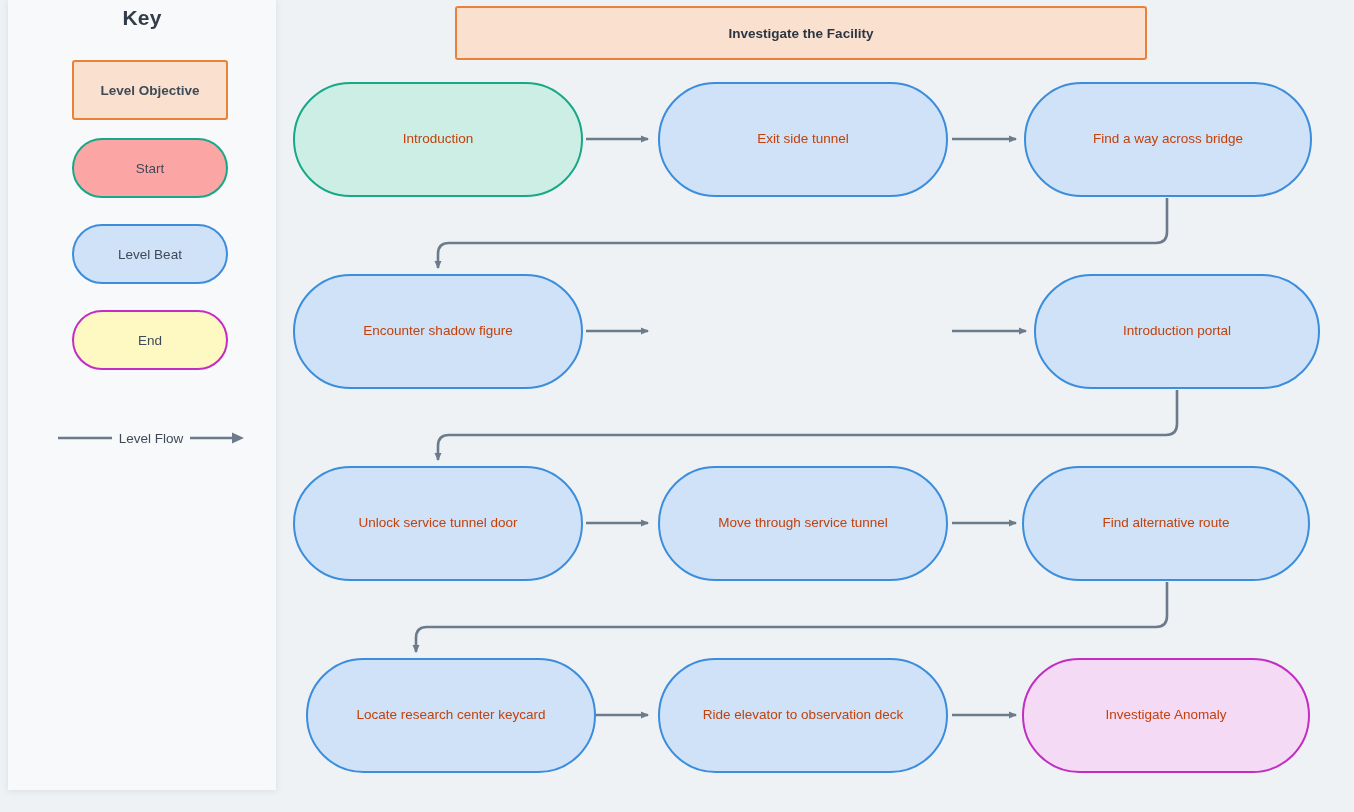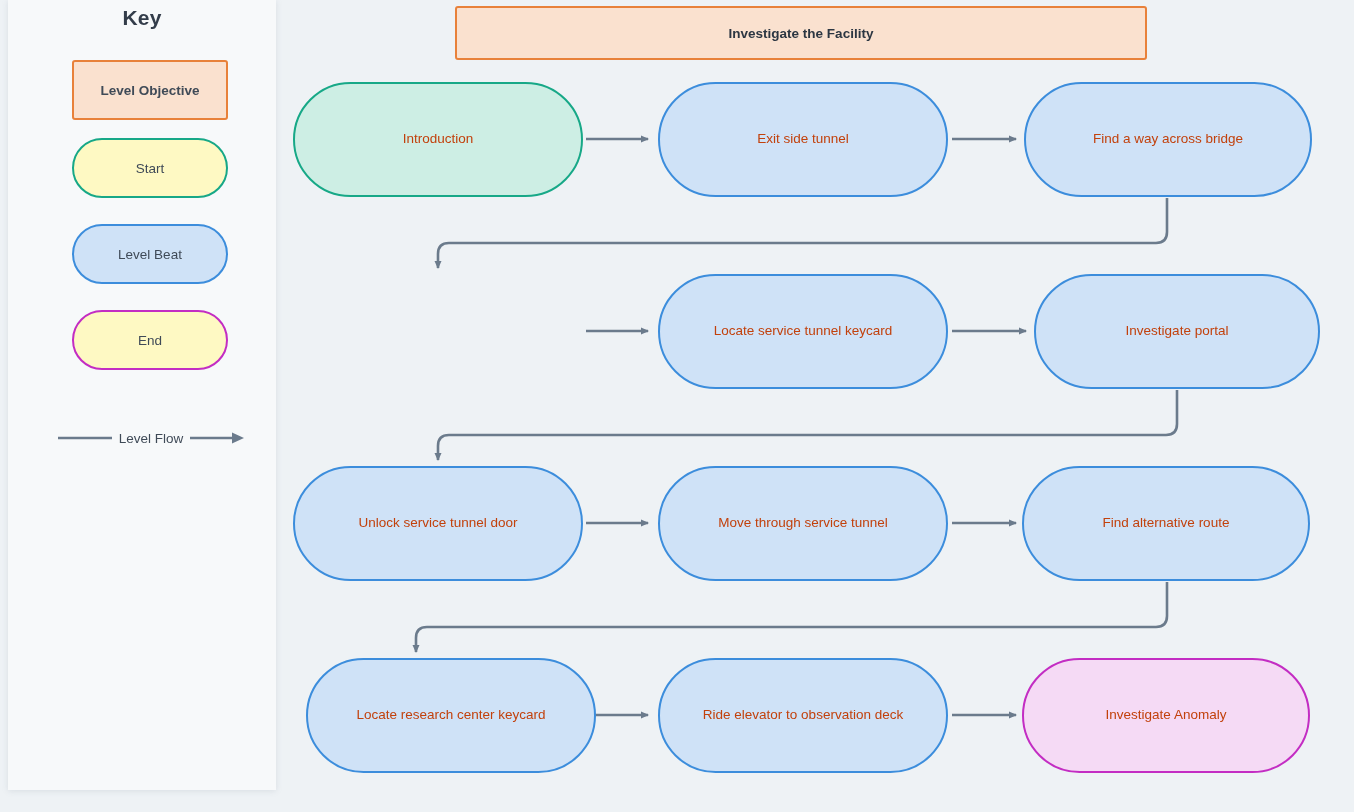--- a/index.html
+++ b/index.html
@@ -53,21 +53,21 @@
   }
   #legend-objective {
     top: 60px;
     background: #fae1cf;
     border: 2px solid #e8813a;
     border-radius: 3px;
     font-weight: bold;
   }
   #legend-start {
     top: 138px;
-    background: #fef9c3;
+    background: #fca5a5;
     border: 2px solid #17a887;
     border-radius: 30px;
   }
   #legend-beat {
     top: 224px;
     background: #cfe2f7;
     border: 2px solid #3c8ddc;
     border-radius: 30px;
   }
   #legend-end {
@@ -236,25 +236,25 @@
   <div class="node node-start" style="left:17px; top:82px; width:290px; height:115px;">
     <span>Introduction</span>
   </div>
   <div class="node node-beat" style="left:382px; top:82px; width:290px; height:115px;">
     <span>Exit side tunnel</span>
   </div>
   <div class="node node-beat" style="left:748px; top:82px; width:288px; height:115px;">
     <span>Find a way across bridge</span>
   </div>
 
-  <div class="node node-beat" style="left:382px; top:274px; width:290px; height:115px;">
-    <span>Locate service tunnel keycard</span>
+  <div class="node node-beat" style="left:17px; top:274px; width:290px; height:115px;">
+    <span>Encounter shadow figure</span>
   </div>
   <div class="node node-beat" style="left:758px; top:274px; width:286px; height:115px;">
-    <span>Investigate portal</span>
+    <span>Introduction portal</span>
   </div>
 
   <div class="node node-beat" style="left:17px; top:466px; width:290px; height:115px;">
     <span>Unlock service tunnel door</span>
   </div>
   <div class="node node-beat" style="left:382px; top:466px; width:290px; height:115px;">
     <span>Move through service tunnel</span>
   </div>
   <div class="node node-beat" style="left:746px; top:466px; width:288px; height:115px;">
     <span>Find alternative route</span>

